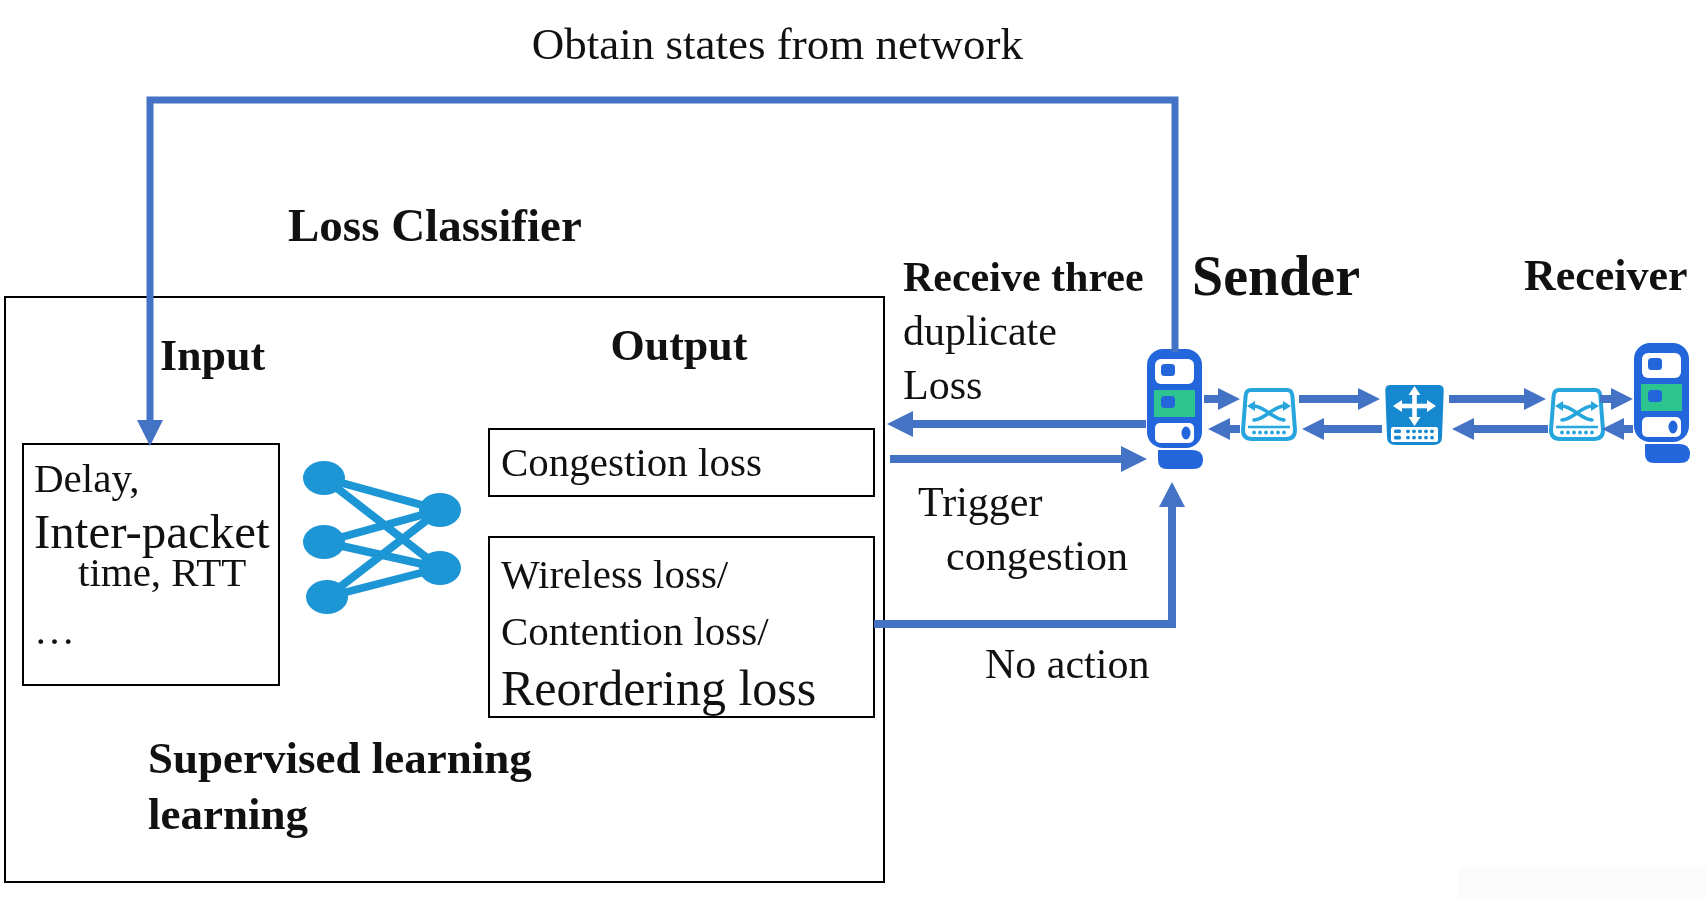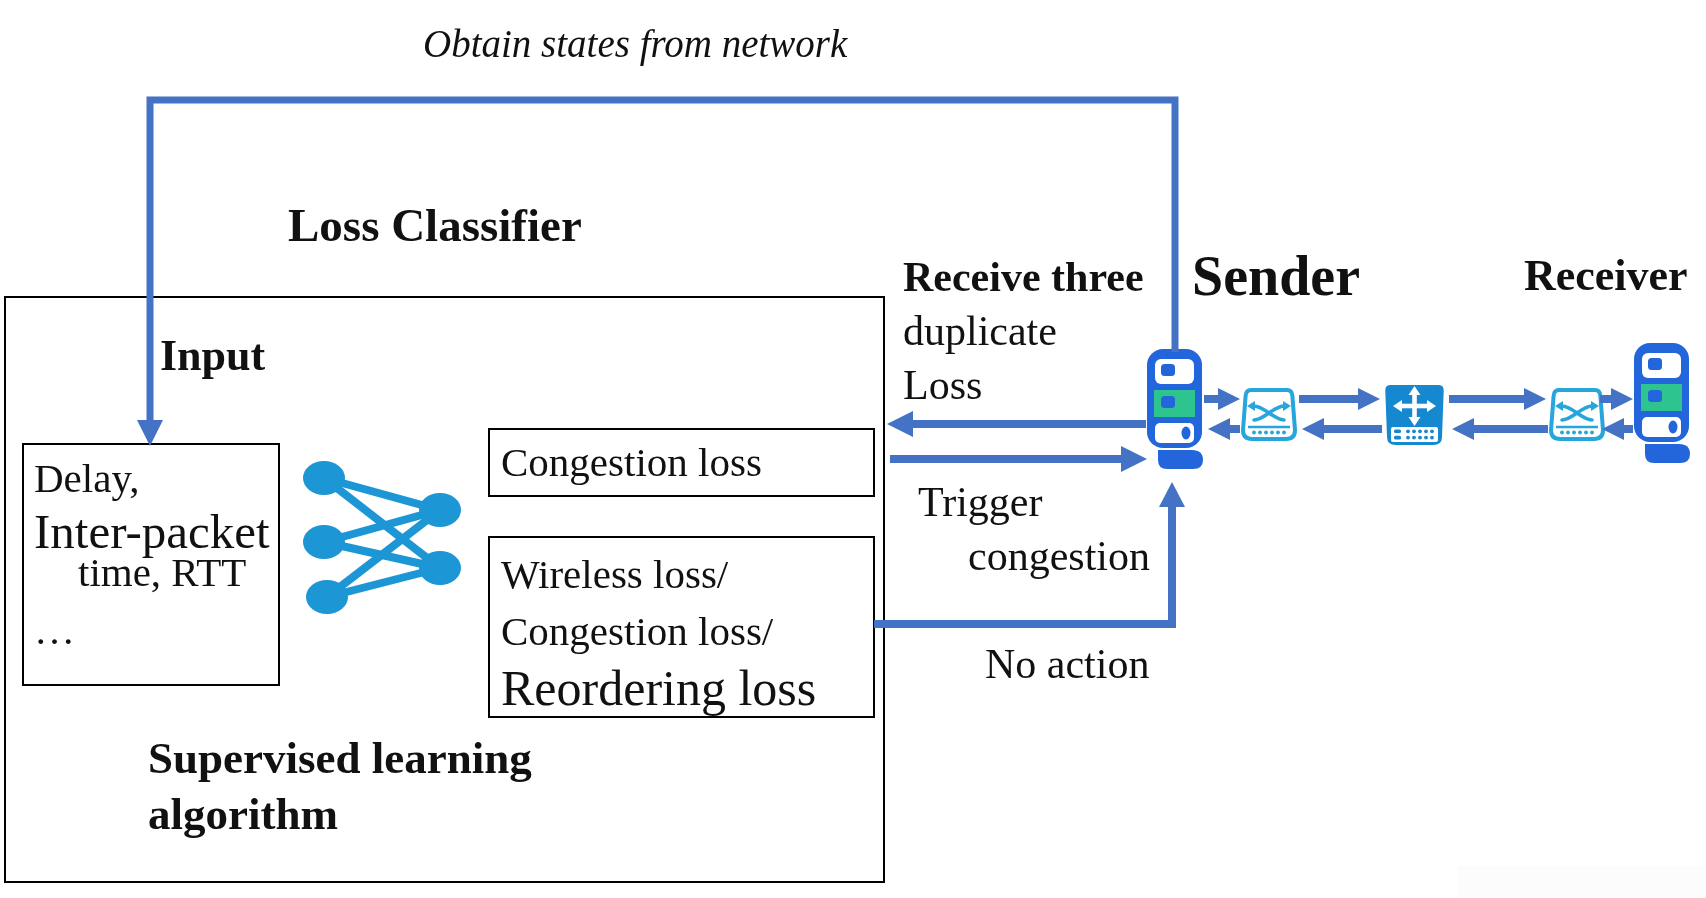--- a/index.html
+++ b/index.html
@@ -13,52 +13,53 @@
   .bold{font-weight:bold;}
   #overlay{position:absolute;left:0;top:0;width:1706px;height:898px;pointer-events:none;}
   .icon-wrap{position:absolute;}
   .watermark{position:absolute;background:#fcfcfc;}
 </style>
 </head>
 <body>
 
 <div id="canvas">
 
-  <div class="txt" style="left:423px;top:16px;width:600px;text-align:left;font-size:39px;line-height:56px;font-style:italic;">Obtain states from network</div>
+  <div class="txt" style="left:423px;top:16px;width:600px;text-align:right;font-size:45px;line-height:56px;">Obtain states from network</div>
 
   <div class="box" style="left:4px;top:296px;width:881px;height:587px;"></div>
 
   <div class="txt bold" style="left:288px;top:196px;font-size:47px;line-height:58px;">Loss Classifier</div>
 
   <div class="txt bold" style="left:160px;top:328px;font-size:44px;line-height:56px;">Input</div>
 
+  <div class="txt bold" style="left:608px;top:318px;width:142px;text-align:center;font-size:44px;line-height:56px;">Output</div>
 
   <div class="box" style="left:22px;top:443px;width:258px;height:243px;"></div>
   <div class="txt" style="left:34px;top:452px;font-size:41px;line-height:53px;">Delay,</div>
   <div class="txt" style="left:34px;top:505px;font-size:49px;line-height:53px;">Inter-packet</div>
   <div class="txt" style="left:34px;top:546px;font-size:41px;line-height:53px;margin-left:44px;">time, RTT</div>
   <div class="txt" style="left:34px;top:604px;font-size:41px;line-height:53px;letter-spacing:6px;">…</div>
 
   <div class="box" style="left:488px;top:428px;width:387px;height:69px;"></div>
   <div class="txt" style="left:501px;top:435px;font-size:41px;line-height:55px;">Congestion loss</div>
 
   <div class="box" style="left:488px;top:536px;width:387px;height:182px;"></div>
   <div class="txt" style="left:501px;top:546px;font-size:41px;line-height:57px;">Wireless loss/</div>
-  <div class="txt" style="left:501px;top:603px;font-size:41px;line-height:57px;">Congestion loss/</div>
+  <div class="txt" style="left:501px;top:603px;font-size:41px;line-height:57px;">Contention loss/</div>
   <div class="txt" style="left:501px;top:660px;font-size:50px;line-height:57px;">Reordering loss</div>
 
   <div class="txt bold" style="left:148px;top:730px;font-size:45px;line-height:56px;">Supervised learning</div>
-  <div class="txt bold" style="left:148px;top:786px;font-size:45px;line-height:56px;">algorithm</div>
+  <div class="txt bold" style="left:148px;top:786px;font-size:45px;line-height:56px;">learning</div>
 
   <div class="txt serif-lg" style="left:903px;top:250px;font-weight:bold;">Receive three</div>
   <div class="txt serif-lg" style="left:903px;top:304px;">duplicate</div>
   <div class="txt serif-lg" style="left:903px;top:358px;">Loss</div>
 
   <div class="txt serif-lg" style="left:918px;top:475px;">Trigger</div>
-  <div class="txt serif-lg" style="left:968px;top:529px;">congestion</div>
+  <div class="txt serif-lg" style="left:946px;top:529px;">congestion</div>
 
   <div class="txt serif-lg" style="left:985px;top:637px;">No action</div>
 
   <div class="txt bold" style="left:1192px;top:248px;font-size:56px;line-height:56px;">Sender</div>
   <div class="txt bold" style="left:1524px;top:248px;font-size:44px;line-height:56px;">Receiver</div>
 
   <div class="icon-wrap" style="left:1146px;top:348px;width:60px;height:122px;">
     <svg width="60" height="122" viewBox="0 0 60 122">
       <rect x="1" y="1" width="55" height="99" rx="16" fill="#2366db"></rect>
       <rect x="9" y="11" width="39" height="25" rx="6" fill="#fff"></rect>

